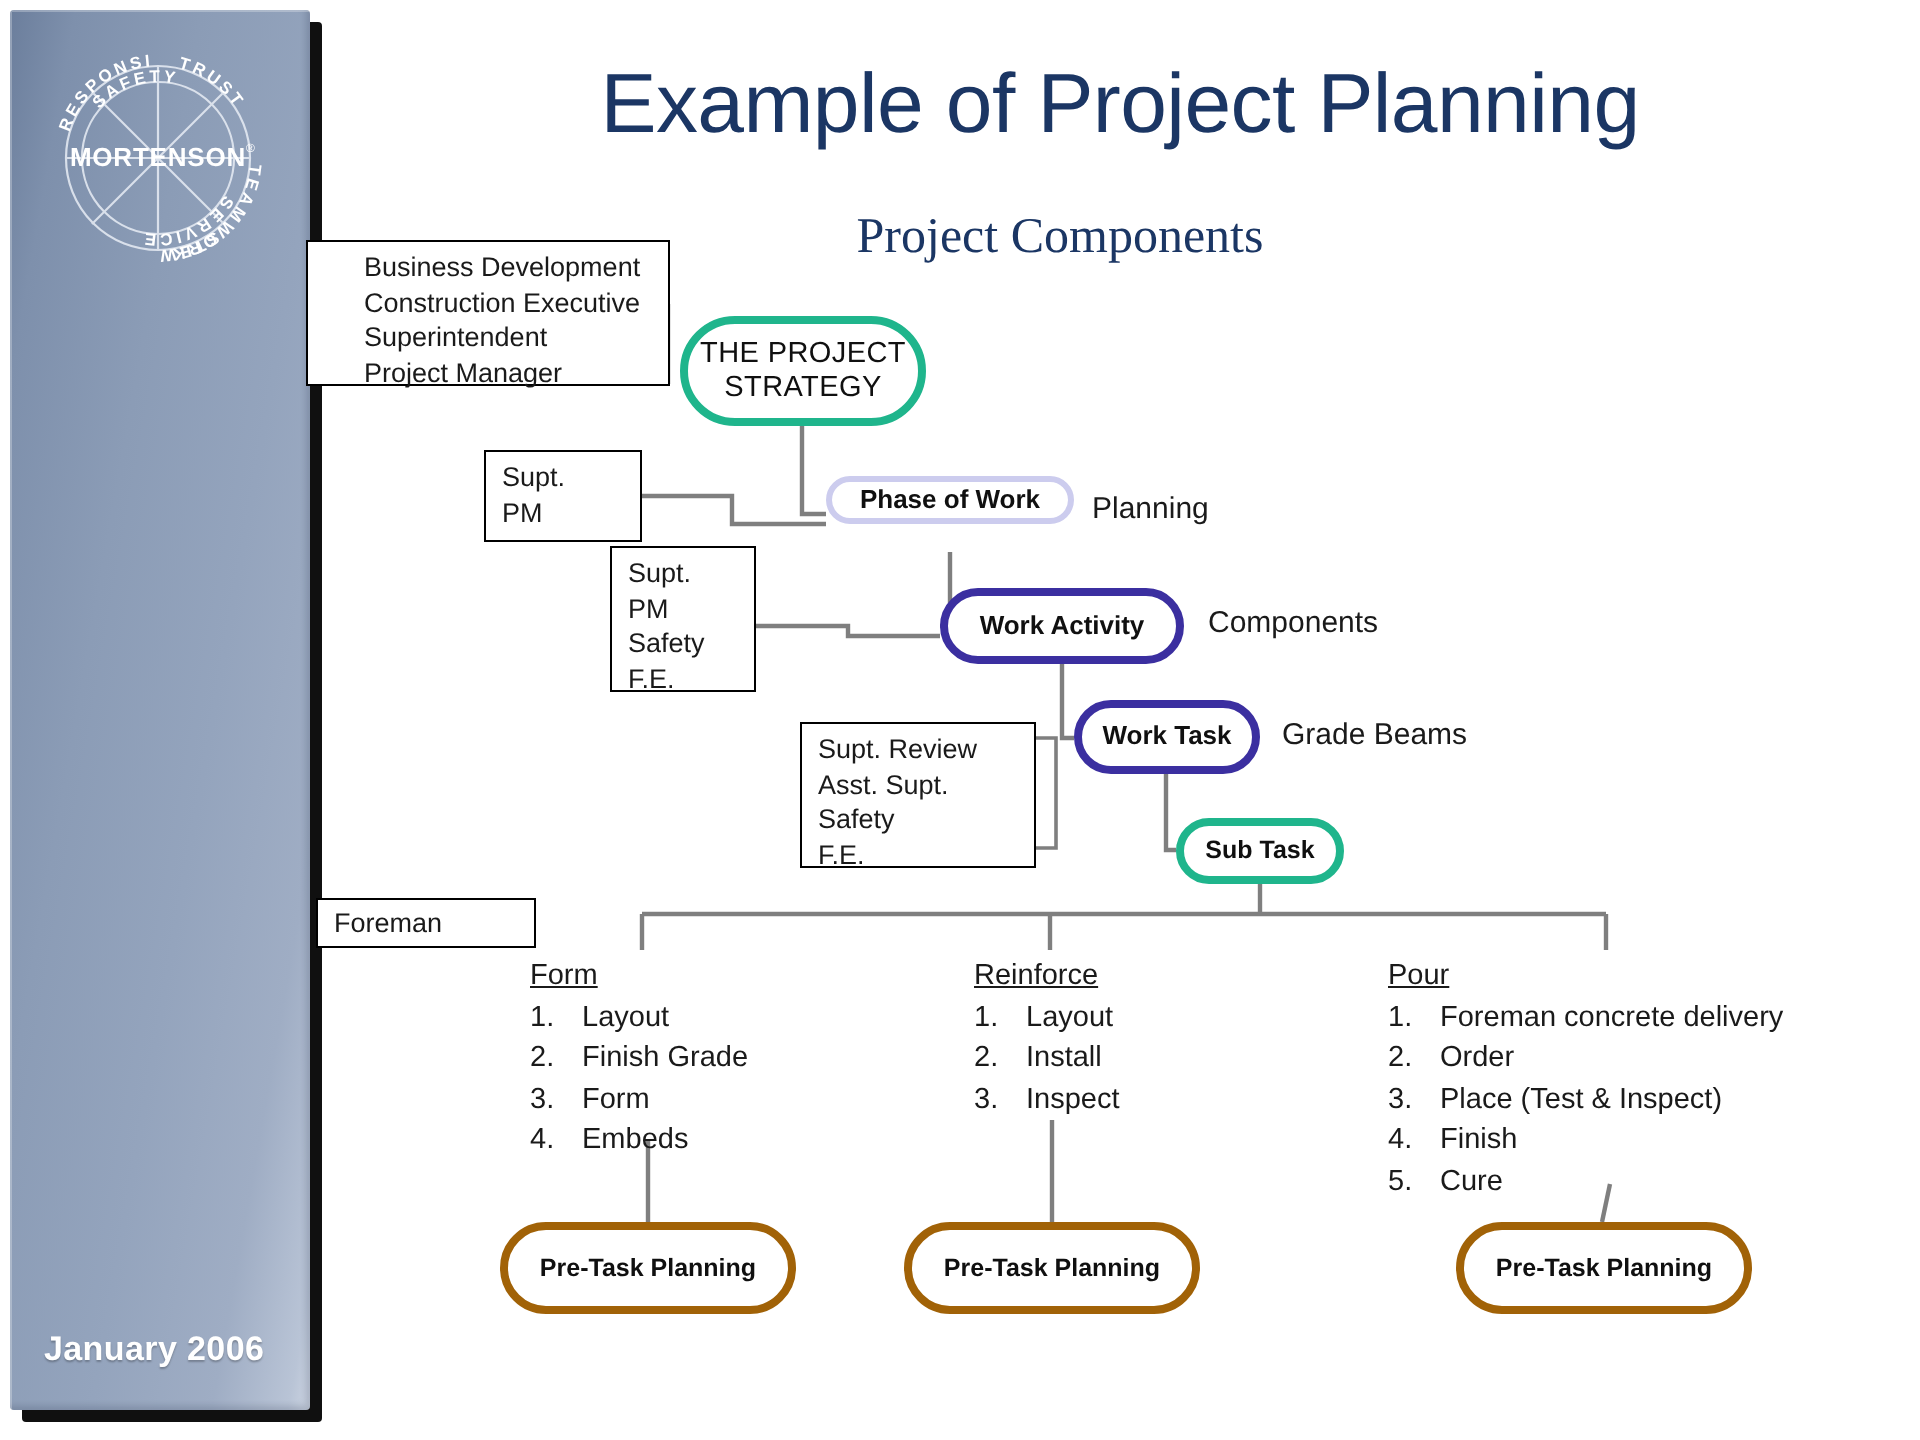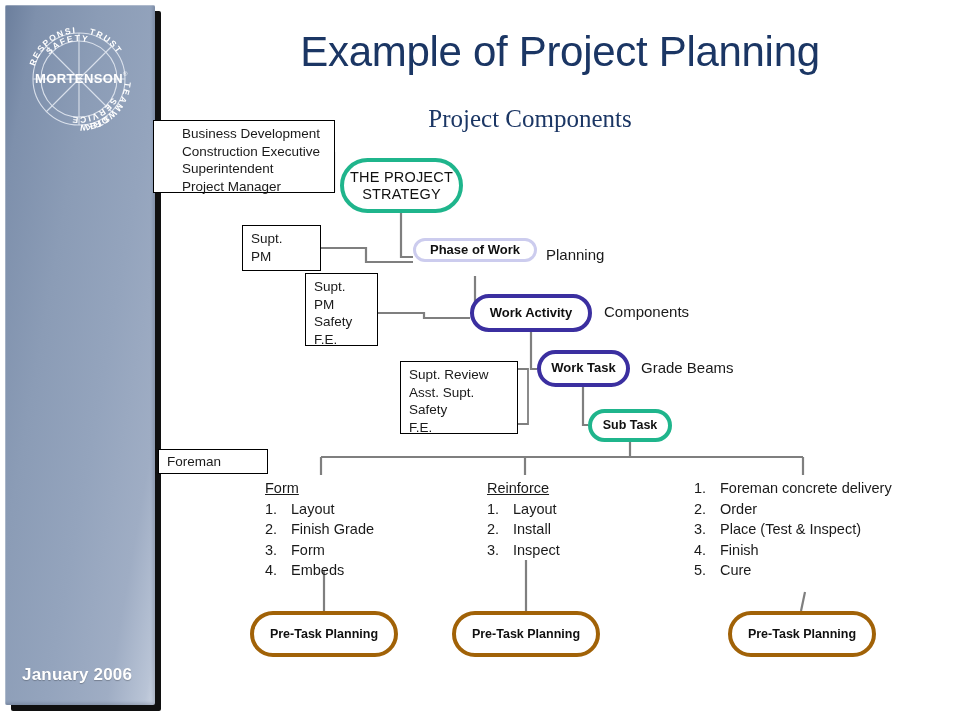--- a/index.html
+++ b/index.html
@@ -330,20 +330,21 @@
   <div id="col-reinforce" class="task-col">
     <div class="task-head">Reinforce</div>
     <ol>
         <li><span class="num">1.</span><span>Layout</span></li>
         <li><span class="num">2.</span><span>Install</span></li>
         <li><span class="num">3.</span><span>Inspect</span></li>
       </ol>
   </div>
 
   <div id="col-pour" class="task-col">
+    <div class="task-head">Pour</div>
     <ol>
         <li><span class="num">1.</span><span>Foreman concrete delivery</span></li>
         <li><span class="num">2.</span><span>Order</span></li>
         <li><span class="num">3.</span><span>Place (Test &amp; Inspect)</span></li>
         <li><span class="num">4.</span><span>Finish</span></li>
         <li><span class="num">5.</span><span>Cure</span></li>
       </ol>
   </div>
 
   <div id="pt-1" class="pill lav-pt pill-pt">Pre-Task Planning</div>

